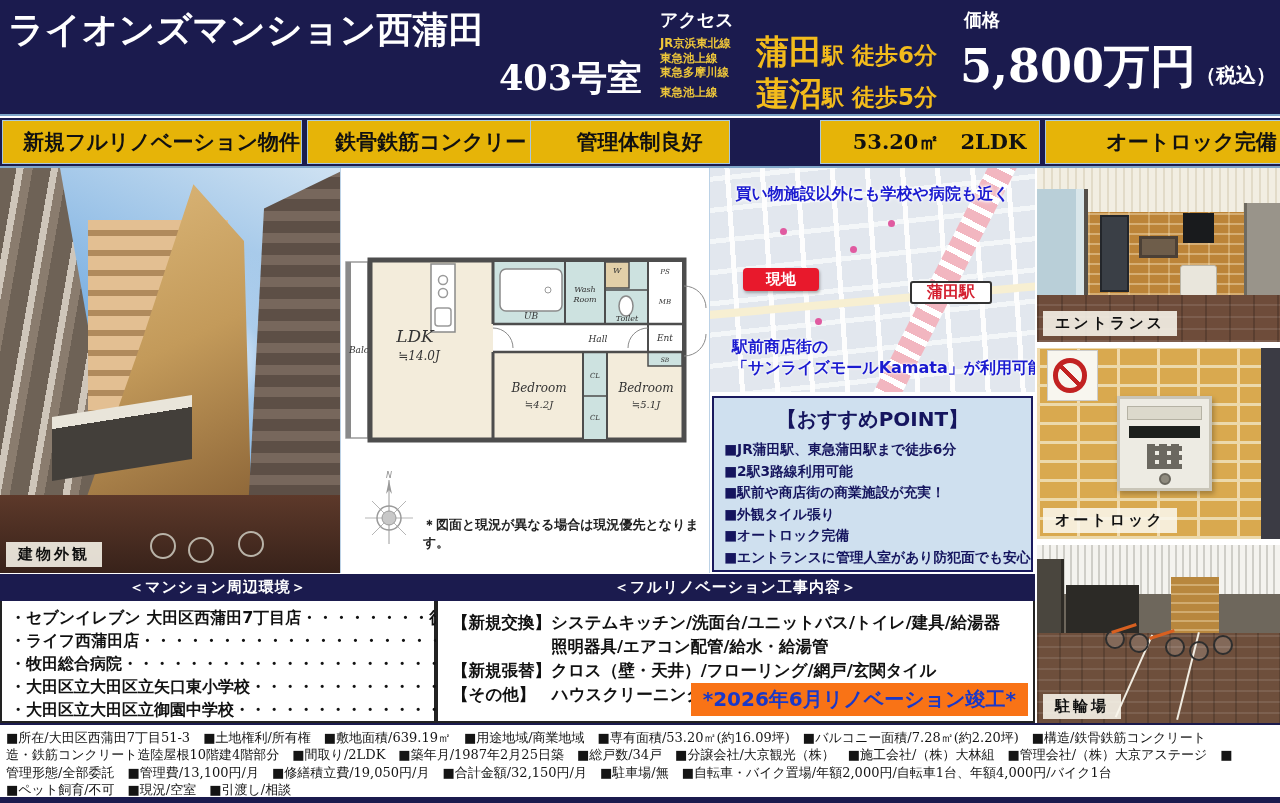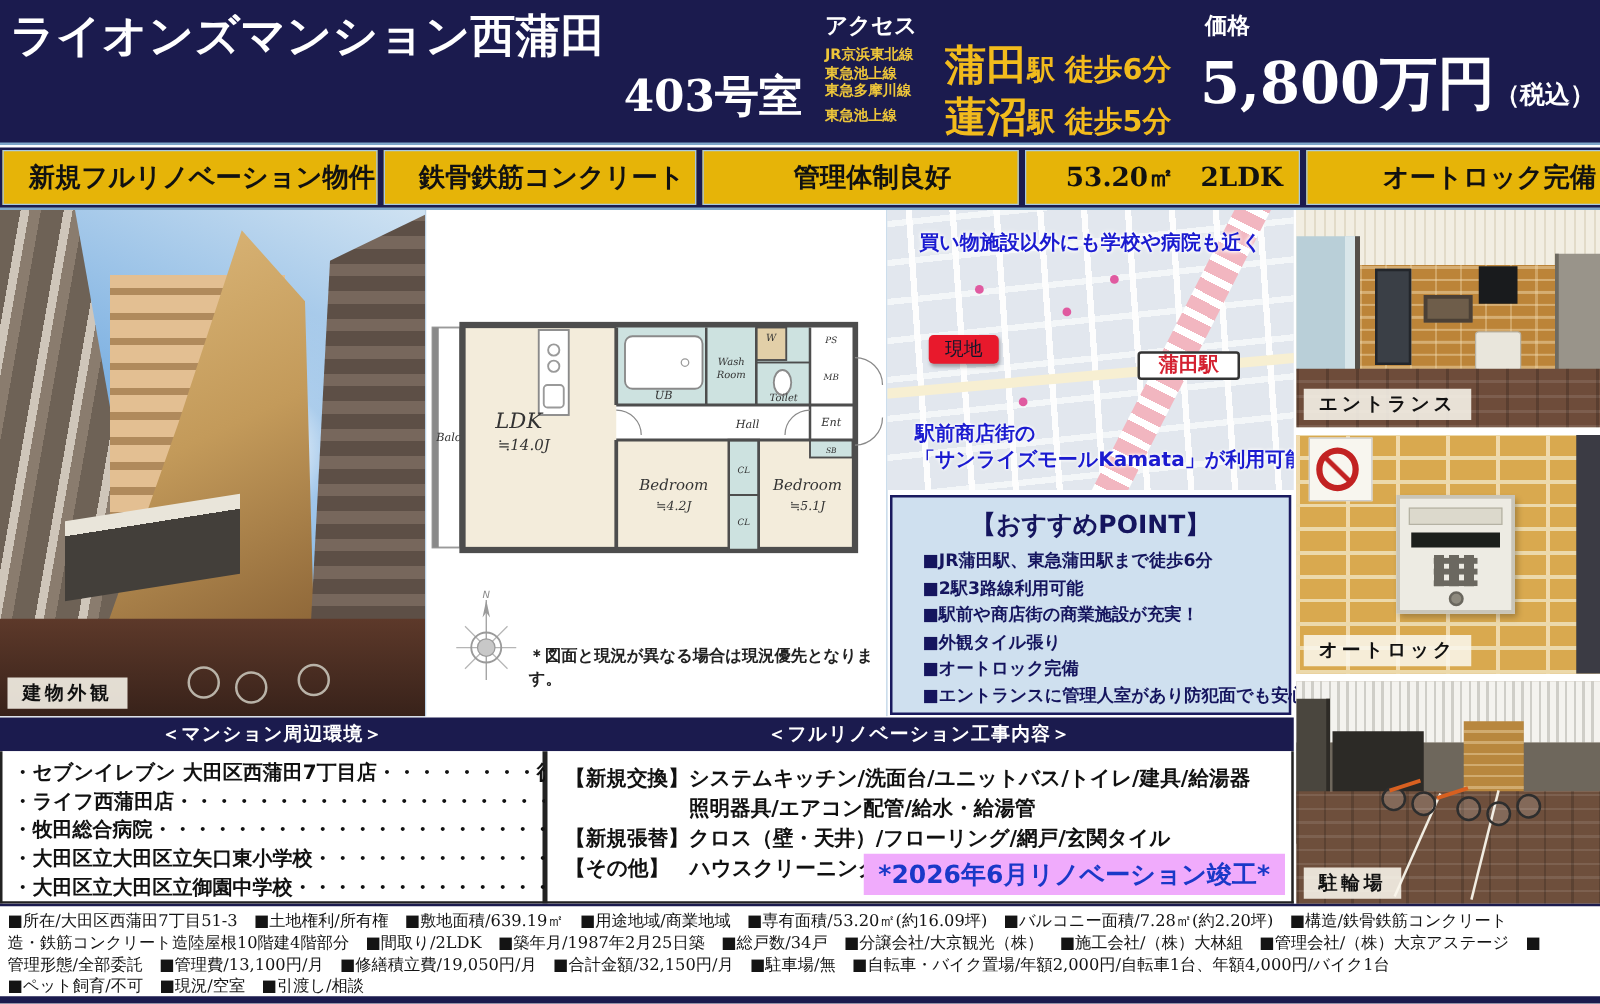--- a/index.html
+++ b/index.html
@@ -29,21 +29,21 @@
   .price-value { font-size:46px; font-weight:bold; }
   .price-note { font-size:20px; font-weight:bold; }
   
   .badge-strip { position:absolute; left:0; top:118px; width:1280px; height:50px;
     background:#1b1b4e; border-bottom:2px solid #7fa6c8; }
   .badge { position:absolute; top:2px; height:44px; background:#e6b408;
     border:1px solid #a8c8e0; color:#111; display:flex; align-items:center; justify-content:center;
     font-family:"DejaVu Serif","Liberation Serif",serif; font-weight:bold; font-size:21px; white-space:nowrap;padding-left:19px; }
   .badge-0 { left:2px;    width:300px; }
   .badge-1 { left:307px;  width:250px; }
-  .badge-2 { left:562px;  width:253px;text-align:right; }
+  .badge-2 { left:530px;  width:200px;text-align:right; }
   .badge-3 { left:820px;  width:220px; }
   .badge-4 { left:1045px; width:274px; }
   
   .photo { position:absolute; overflow:hidden; background:#ccc; }
   .photo-label { position:absolute; left:6px; bottom:6px; background:rgba(249,246,236,.88);
     color:#111; font-weight:bold; font-size:15px; letter-spacing:3px; padding:3px 12px; z-index:5; }
   
   .ext { left:0; top:168px; width:340px; height:405px;
     background:linear-gradient(205deg,#cfe2f2 0%,#7fb2e2 45%,#a3c8ea 100%); }
   .ext-glare { position:absolute; inset:0;
@@ -77,33 +77,33 @@
                      repeating-linear-gradient(-6deg,transparent 0 26px,#f3f6f8 26px 31px); }
   .map-rail { position:absolute; left:218px; top:-30px; width:26px; height:300px;
     background:repeating-linear-gradient(0deg,#f2b6c0 0 10px,#fff 10px 16px);
     transform:rotate(27deg); }
   .map-road-y { position:absolute; left:-10px; top:128px; width:360px; height:8px;
     background:#f7efd2; transform:rotate(-5deg); }
   .map-dot { position:absolute; width:7px; height:7px; border-radius:50%; background:#e05aa0; }
   .map-top-text { position:absolute; left:0; top:16px; width:100%; text-align:center;
     color:#1b1bd0; font-weight:bold; font-size:16px;
     text-shadow:0 0 3px #fff,0 0 3px #fff,0 0 5px #fff; z-index:4; }
-  .map-site { position:absolute; left:33px; top:100px; width:56px; height:23px; background:#e8192c;
-    border-radius:4px; color:#0f172a; font-weight:normal; font-size:15px; display:flex;
+  .map-site { position:absolute; left:33px; top:100px; width:76px; height:23px; background:#e8192c;
+    border-radius:4px; color:#ffffff; font-weight:bold; font-size:15px; display:flex;
     align-items:center; justify-content:center; z-index:4; box-shadow:1px 2px 3px rgba(0,0,0,.3); }
   .map-station { position:absolute; left:200px; top:113px; width:82px; height:23px; background:#fff;
     border:2px solid #333; border-radius:3px; color:#d42030; font-weight:bold; font-size:16px;
     display:flex; align-items:center; justify-content:center; z-index:4; }
   .map-bottom { position:absolute; left:22px; top:168px; color:#1b1bd0; font-weight:bold;
     font-size:16px; line-height:21px; text-shadow:0 0 3px #fff,0 0 3px #fff; z-index:4; white-space:nowrap; }
   
   .point-box { position:absolute; left:712px; top:396px; width:321px; height:176px;
     background:#cfe0ef; border:2px solid #1a1a5e; }
   .point-title { margin-top:8px; text-align:center; color:#15155e; font-weight:bold; font-size:20px; }
-  .point-item { margin-left:24px; color:#15155e; font-weight:bold; font-size:13.8px; line-height:21.5px; white-space:nowrap; }
+  .point-item { margin-left:10px; color:#15155e; font-weight:bold; font-size:13.8px; line-height:21.5px; white-space:nowrap; }
   
   .ph-entrance { left:1037px; top:168px; width:243px; height:174px; background:#efe9da; }
   .ent-ceiling { position:absolute; top:0; width:100%; height:32%;
     background:repeating-linear-gradient(90deg,#f2eee2 0 6px,#e2dbc8 6px 8px); }
   .ent-glass { position:absolute; left:0; top:12%; width:21%; height:62%; background:#b9cfd8;
     border-right:4px solid #55504a; box-shadow:inset -8px 0 0 #d9e6ea; }
   .ent-wall { position:absolute; left:21%; top:25%; width:79%; height:48%; background-color:#bc8438;
     background-image:repeating-linear-gradient(0deg,rgba(245,225,185,.45) 0 2px,transparent 2px 10px),
                      repeating-linear-gradient(90deg,rgba(245,225,185,.35) 0 2px,transparent 2px 20px); }
   .ent-door { position:absolute; left:26%; top:27%; width:12%; height:44%; background:#3a3f46; border:2px solid #23262b; }
@@ -145,21 +145,21 @@
   .bk-frame { position:absolute; width:26px; height:3px; background:#d86020; transform:rotate(-18deg); }
   
   .box-head { height:27px; background:#1b1b4e; color:#fff; font-weight:bold; font-size:15px;
     display:flex; align-items:center; justify-content:center; letter-spacing:1px; }
   .surroundings { position:absolute; left:0; top:574px; width:436px; height:161px; }
   .surroundings .box-body { height:122px; background:#fff; border:2px solid #222; border-top:none; padding:5px 0 0 8px; }
   .sur-item { color:#111; font-weight:bold; font-size:16px; line-height:23px; white-space:nowrap; }
   .renovation { position:absolute; left:436px; top:574px; width:599px; height:149px; }
   .renovation .box-body { position:relative; height:122px; background:#fff; border:2px solid #222; border-top:none; padding:10px 0 0 14px; }
   .ren-line { color:#111; font-weight:bold; font-size:16.5px; line-height:24px; white-space:nowrap; }
-  .ren-completion { position:absolute; right:5px; bottom:5px; background:#f0abfc; color:#1a38c8;
+  .ren-completion { position:absolute; right:5px; bottom:5px; background:#f97316; color:#1a38c8;
     font-weight:bold; font-size:20px; padding:3px 12px; white-space:nowrap; }
   
   .footer { position:absolute; left:0; top:723px; width:1280px; height:80px; background:#fff;
     border-top:2px solid #1b1b4e; padding:4px 6px 0 6px;
     font-family:"DejaVu Serif","Liberation Serif",serif; }
   .footer-line { color:#141414; font-size:13px; line-height:17.4px; white-space:nowrap; }
   .footer-bar { position:absolute; left:0; bottom:0; width:100%; height:6px; background:#1b1b4e; }
   
   .fp-room-label { font-family:"DejaVu Serif","Liberation Serif",serif; font-style:italic; fill:#333; }
 </style>

